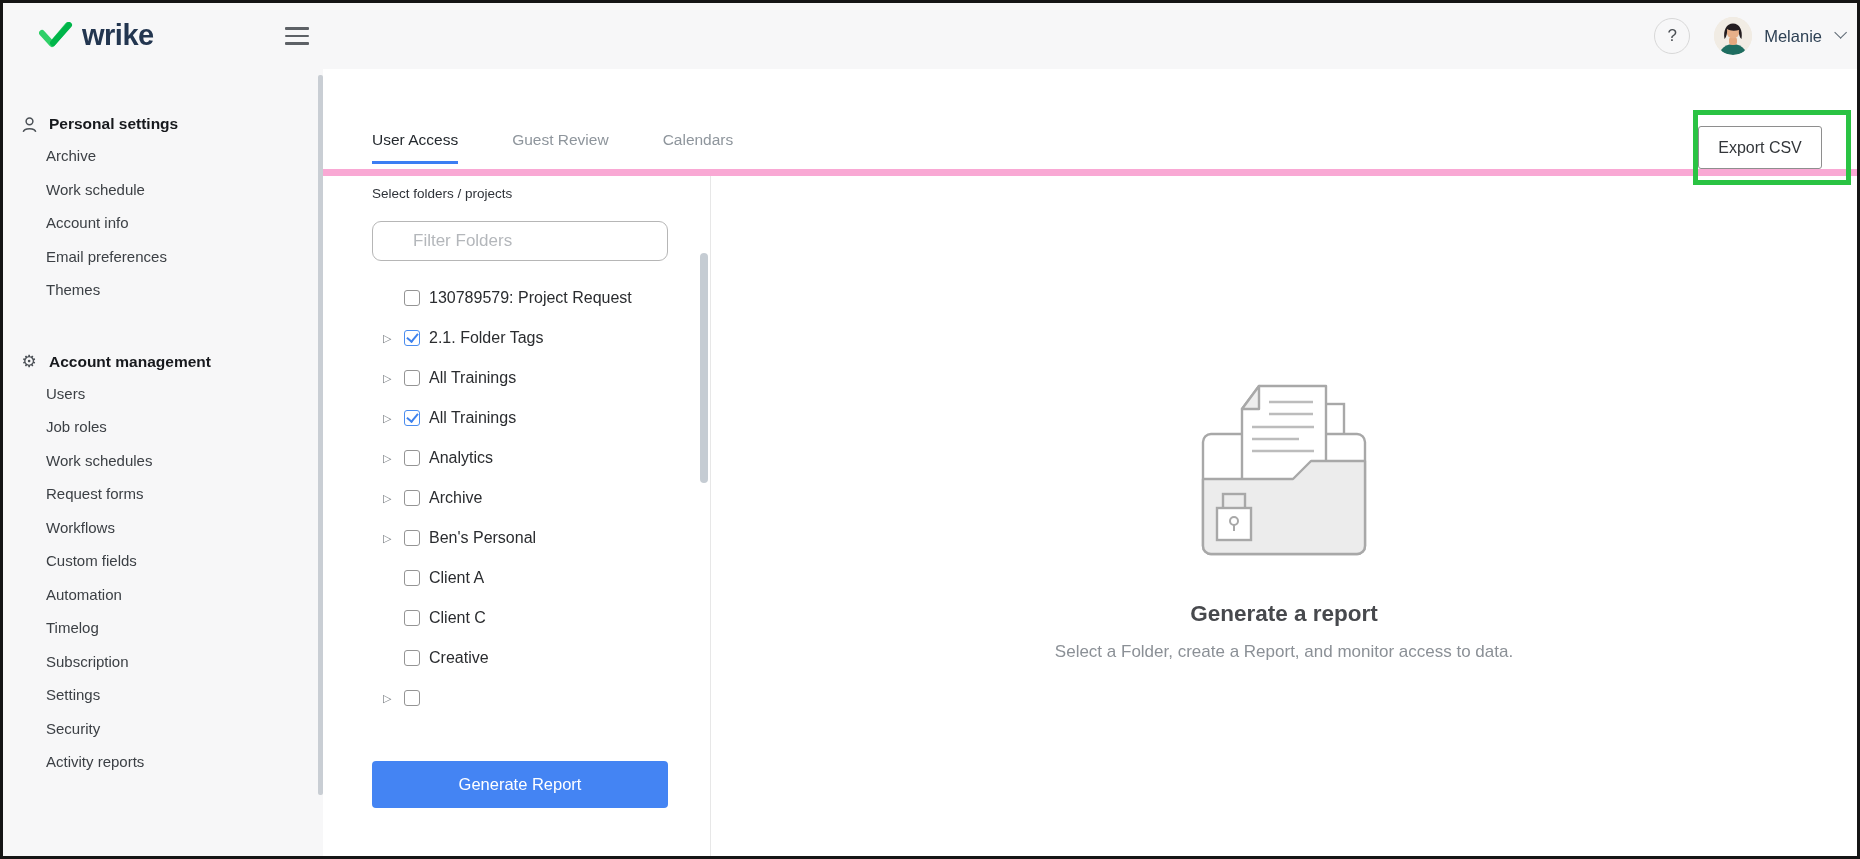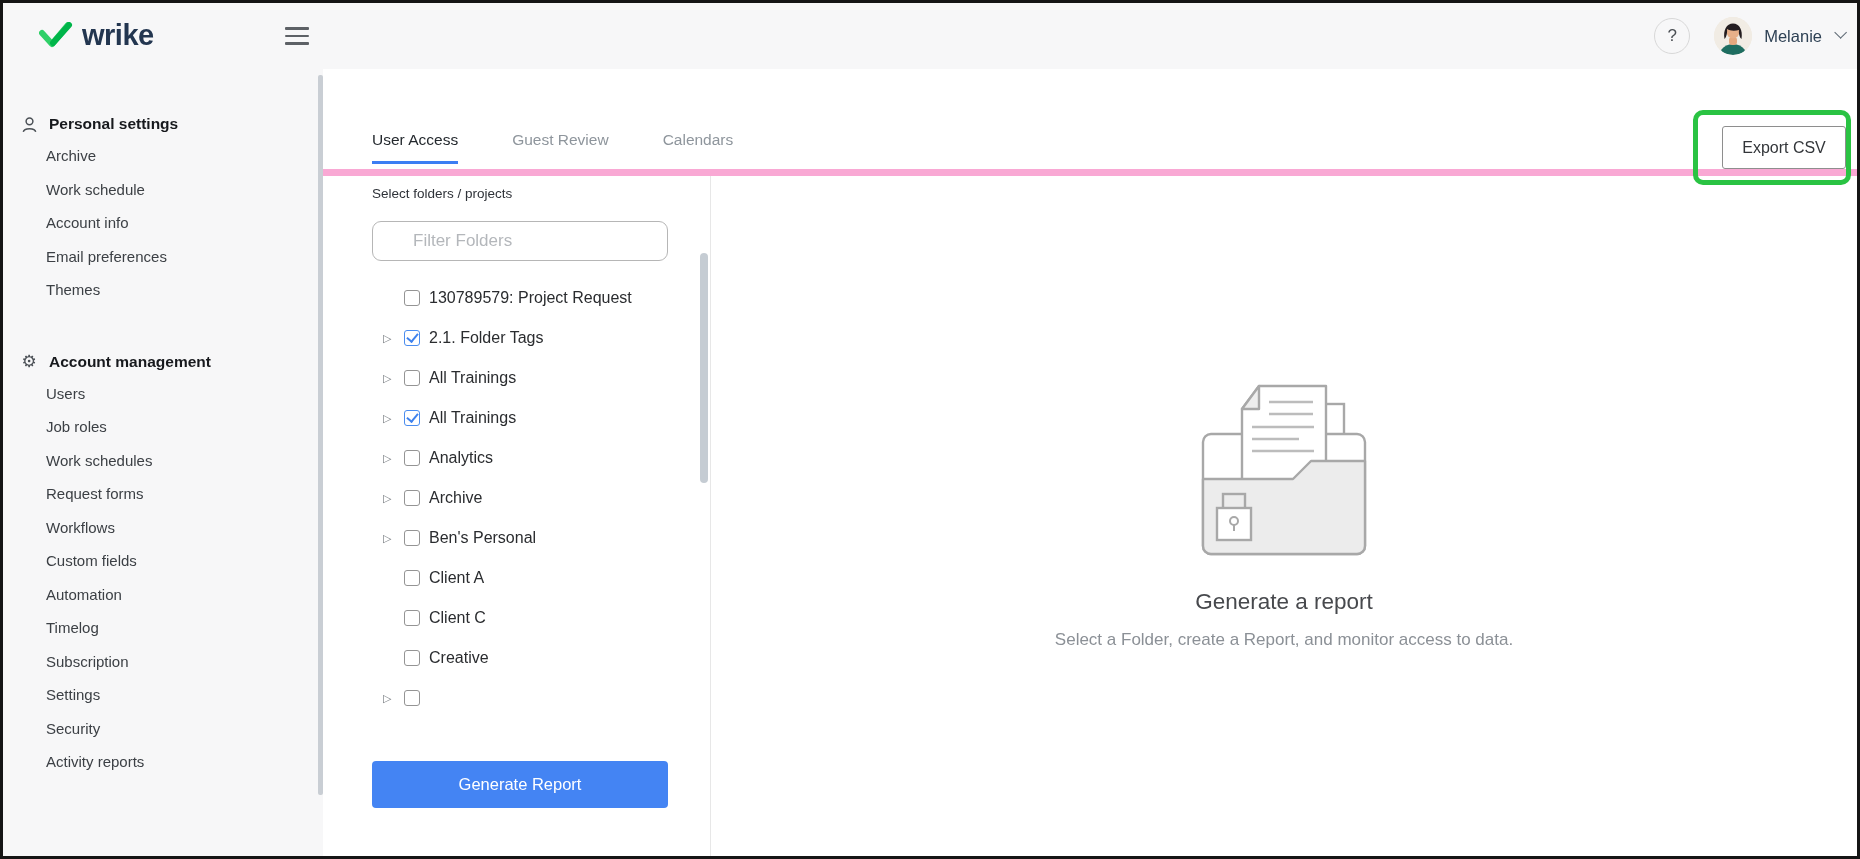--- a/index.html
+++ b/index.html
@@ -31,21 +31,21 @@
   .sb-title { margin-left:10px; font-size:15.5px; font-weight:bold; color:#17191d; }
   .sb-item { padding:8px 16px 8px 43px; font-size:15px; color:#3c4045; line-height:17.5px; cursor:pointer; }
 
   
   .content { position:absolute; left:320px; top:66px; right:0; bottom:0; background:#fff; }
   .tabbar { position:relative; height:107px; border-bottom:7px solid #f9a8d4; }
   .tab-list { position:absolute; left:49px; bottom:0; display:flex; }
   .tab { margin-right:54px; padding-bottom:12px; margin-bottom:5px; font-size:15.5px; color:#8e959c; cursor:pointer; }
   .tab.active { color:#24292e; border-bottom:3px solid #3c7ef3; }
   .export-highlight { position:absolute; right:6px; top:41px; width:158px; height:75px; border:5px solid #2ac343;
-                      border-radius:10px; display:flex; align-items:center; justify-content:flex-end; }
+                      border-radius:0; display:flex; align-items:center; justify-content:flex-start; }
   .export-btn { width:124px; height:43px; background:#fff; border:1px solid #8e8e8e; border-radius:3px;
                 font-size:16px; color:#33363a; font-family:"Liberation Sans", sans-serif; cursor:pointer; }
 
   .content-body { position:absolute; top:107px; left:0; right:0; bottom:0; display:flex; }
 
   
   .tree-panel { position:relative; width:388px; border-right:1px solid #e7e7e7; flex:none; }
   .panel-label { position:absolute; left:49px; top:10px; font-size:13.5px; color:#2e3238; }
   .filter-box { position:absolute; left:49px; top:45px; width:296px; height:40px; border:1px solid #b6b6b6;
                 border-radius:9px; display:flex; align-items:center; background:#fff; }
@@ -60,21 +60,21 @@
   .cb.checked { border-color:#4b8def; }
   .cb.checked::after { content:""; display:block; width:5px; height:9px; border-right:2px solid #3e82ee;
                        border-bottom:2px solid #3e82ee; transform:rotate(40deg); margin:0 0 0 4px; }
   .tree-label { margin-left:9px; font-size:16px; color:#2a2c2f; white-space:nowrap; }
   .tree-thumb { position:absolute; right:2px; top:77px; width:8px; height:230px; background:#c5ccd3; border-radius:4px; }
   .generate-btn { position:absolute; left:49px; top:585px; width:296px; height:47px; background:#4484f3; border:none;
                   border-radius:4px; color:#fff; font-size:16.5px; font-family:"Liberation Sans", sans-serif; cursor:pointer; }
 
   
   .empty-state { flex:1; display:flex; flex-direction:column; align-items:center; padding-top:202px; }
-  .empty-title { margin-top:28px; font-size:22.5px; font-weight:normal; color:#47494d; }
+  .empty-title { margin-top:40px; font-size:22.5px; font-weight:bold; color:#47494d; }
   .empty-desc { margin-top:15px; font-size:17px; color:#8b9096; }
 </style>
 </head>
 <body>
 
 <div class="frame">
 
   <header class="topbar">
     <div class="logo">
       <svg width="34" height="27" viewBox="0 0 34 27">

